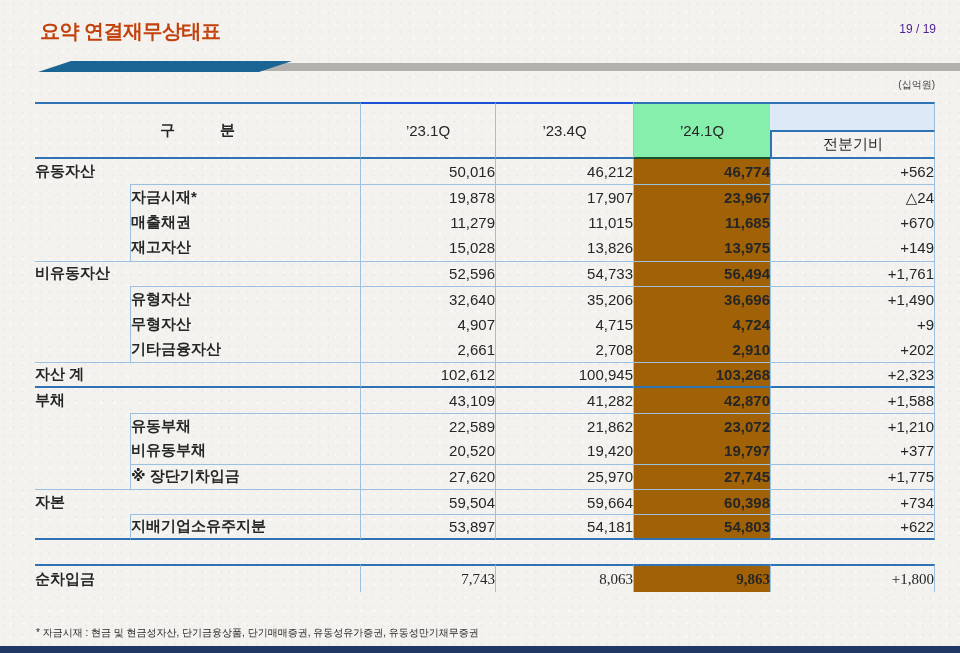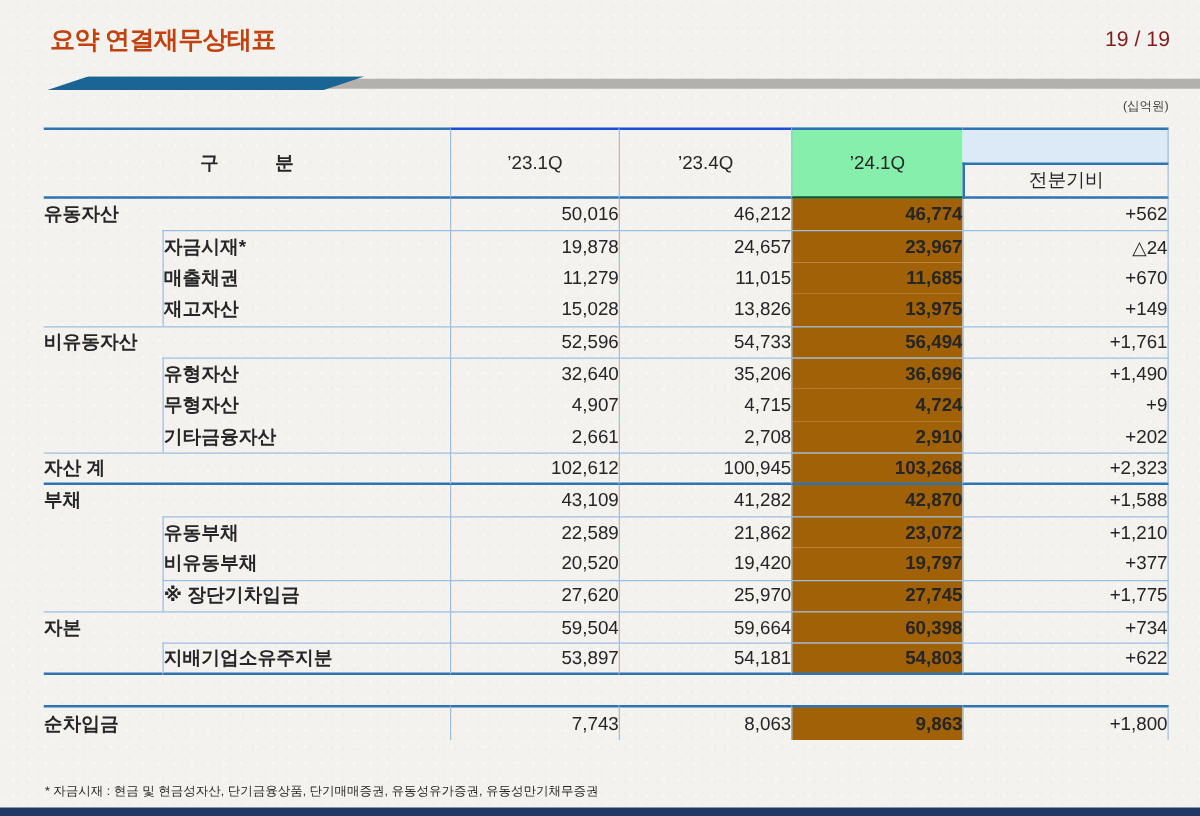--- a/index.html
+++ b/index.html
@@ -11,35 +11,35 @@
       radial-gradient(rgba(0,0,0,0.022) 1px, transparent 1.2px),
       radial-gradient(rgba(255,255,255,0.5) 1px, transparent 1.2px);
     background-size:9px 9px, 13px 13px;
     background-position:0 0, 4px 6px;
     color:#262626;
   }
   .abs{position:absolute;}
 
   
   .page-title{left:40px;top:18px;font-size:20px;font-weight:bold;color:#c2410c;letter-spacing:-0.5px;}
-  .page-num{right:24px;top:22px;font-size:17px;color:#7f1d1d;}
+  .page-num{right:24px;top:22px;font-size:12px;color:#4c1d95;}
   .deco-gray{left:255px;top:63px;width:705px;height:8px;background:#b3b1ae;}
   .deco-blue{left:38px;top:61px;width:254px;height:11px;background:#1a6593;
              clip-path:polygon(13% 0,100% 0,87% 100%,0 100%);}
   .unit-label{right:25px;top:78px;font-size:10px;color:#404040;}
 
   
   table.tbl{border-collapse:separate;border-spacing:0;table-layout:fixed;width:900px;color:#262626;}
   .tbl th,.tbl td{padding:0;margin:0;font-size:15px;vertical-align:middle;overflow:hidden;white-space:nowrap;}
   .t-main{left:35px;top:102px;}
   .t-sub{left:35px;top:564px;}
 
   .hr1{height:28px;} .hr2{height:29px;}
   .tbl tbody tr{height:25.4px;}
-  .t-sub tr.r-a{height:28px;} .t-sub tr.r-b{height:27px;}
+  .t-sub tr.r-a{height:28px;font-family:Liberation Serif, serif;} .t-sub tr.r-b{height:27px;}
 
   th{font-weight:normal;font-size:16px;text-align:center;}
   .hcat{font-weight:bold;border-top:2px solid #2e74b5;border-bottom:2px solid #2e74b5;}
   .hq{border-top:2px solid #1d4ed8;border-bottom:2px solid #2e74b5;}
   .hq3{font-weight:normal;background:#86efac;border-top:2px solid #2e74b5;border-bottom:2px solid #14532d;}
   .hfill{background:#dce9f6;border-top:2px solid #2e74b5;}
   .hpq{border-left:2px solid #2e74b5;border-top:2px solid #2e74b5;border-bottom:2px solid #2e74b5;}
 
   .vl{border-left:1px solid #9cc0e0;}
   .vr{border-right:1px solid #9cc0e0;}
@@ -90,21 +90,21 @@
       <td class="gl" colspan="2">유동자산</td>
       <td class="vl num">50,016</td>
       <td class="vl num">46,212</td>
       <td class="vl num blue b">46,774</td>
       <td class="vl vr num">+562</td>
     </tr>
     <tr>
       <td></td>
       <td class="sl bt">자금시재*</td>
       <td class="vl num bt">19,878</td>
-      <td class="vl num bt">24,657</td>
+      <td class="vl num bt">17,907</td>
       <td class="vl num blue b bt">23,967</td>
       <td class="vl vr num bt">△24</td>
     </tr>
     <tr>
       <td></td>
       <td class="sl">매출채권</td>
       <td class="vl num">11,279</td>
       <td class="vl num">11,015</td>
       <td class="vl num blue b">11,685</td>
       <td class="vl vr num">+670</td>

